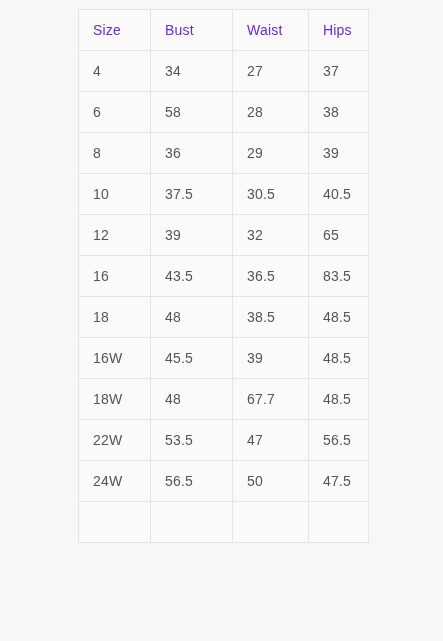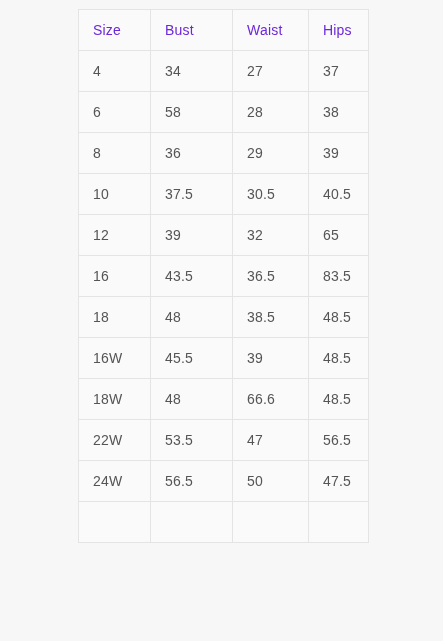--- a/index.html
+++ b/index.html
@@ -123,21 +123,21 @@
         </tr>
         <tr>
           <td>16W</td>
           <td>45.5</td>
           <td>39</td>
           <td>48.5</td>
         </tr>
         <tr>
           <td>18W</td>
           <td>48</td>
-          <td>66.6</td>
+          <td>67.7</td>
           <td>48.5</td>
         </tr>
         <tr>
           <td>22W</td>
           <td>53.5</td>
           <td>47</td>
           <td>56.5</td>
         </tr>
         <tr>
           <td>24W</td>

